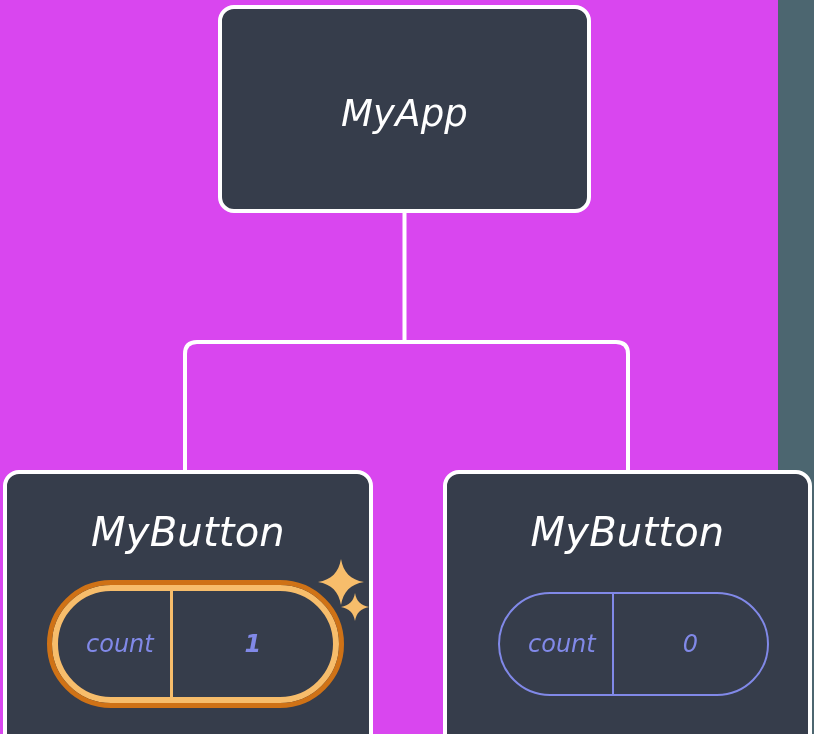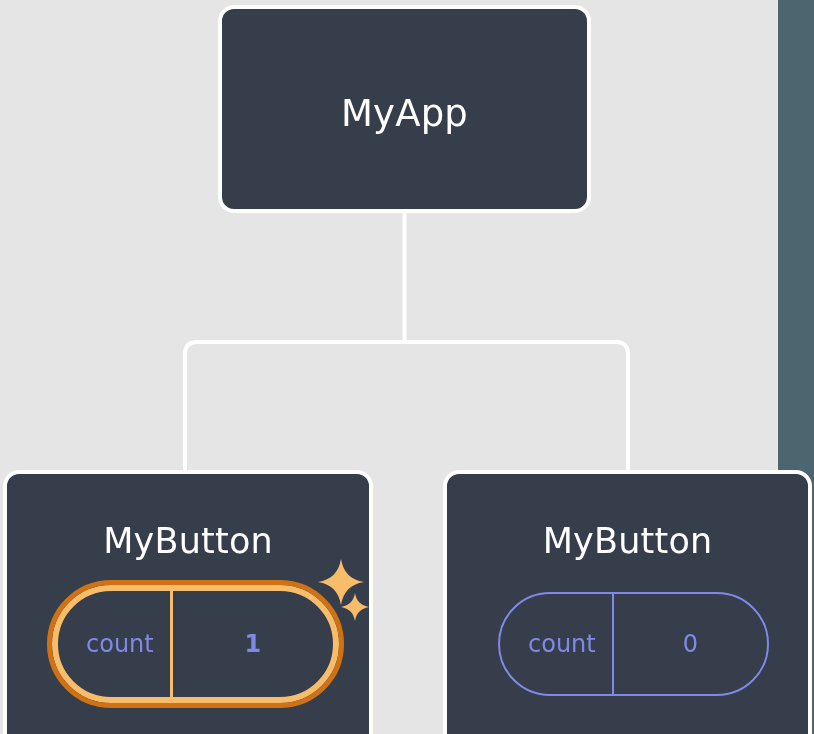--- a/index.html
+++ b/index.html
@@ -12,21 +12,22 @@
     overflow: hidden;
     background: #4c6670;
     font-family: "DejaVu Sans", "Liberation Sans", sans-serif;
     -webkit-font-smoothing: antialiased;
   }
 
   #stage {
     position: relative;
     width: 778px;
     height: 734px;
-    background: #e5e5e5;
+    background: #d946ef;
+    font-style: italic;
   }
 
   
   #connectors {
     position: absolute;
     left: 0;
     top: 0;
     width: 814px;
     height: 734px;
     pointer-events: none;
@@ -75,22 +76,22 @@
     white-space: nowrap;
   }
 
   .node-root .node-title {
     top: 83px;
     font-size: 37px;
   }
 
   .node-child-left .node-title,
   .node-child-right .node-title {
-    top: 47px;
-    font-size: 35px;
+    top: 35px;
+    font-size: 40px;
   }
 
   
   .pill {
     position: absolute;
     box-sizing: border-box;
     display: flex;
     align-items: stretch;
     border-radius: 999px;
   }

